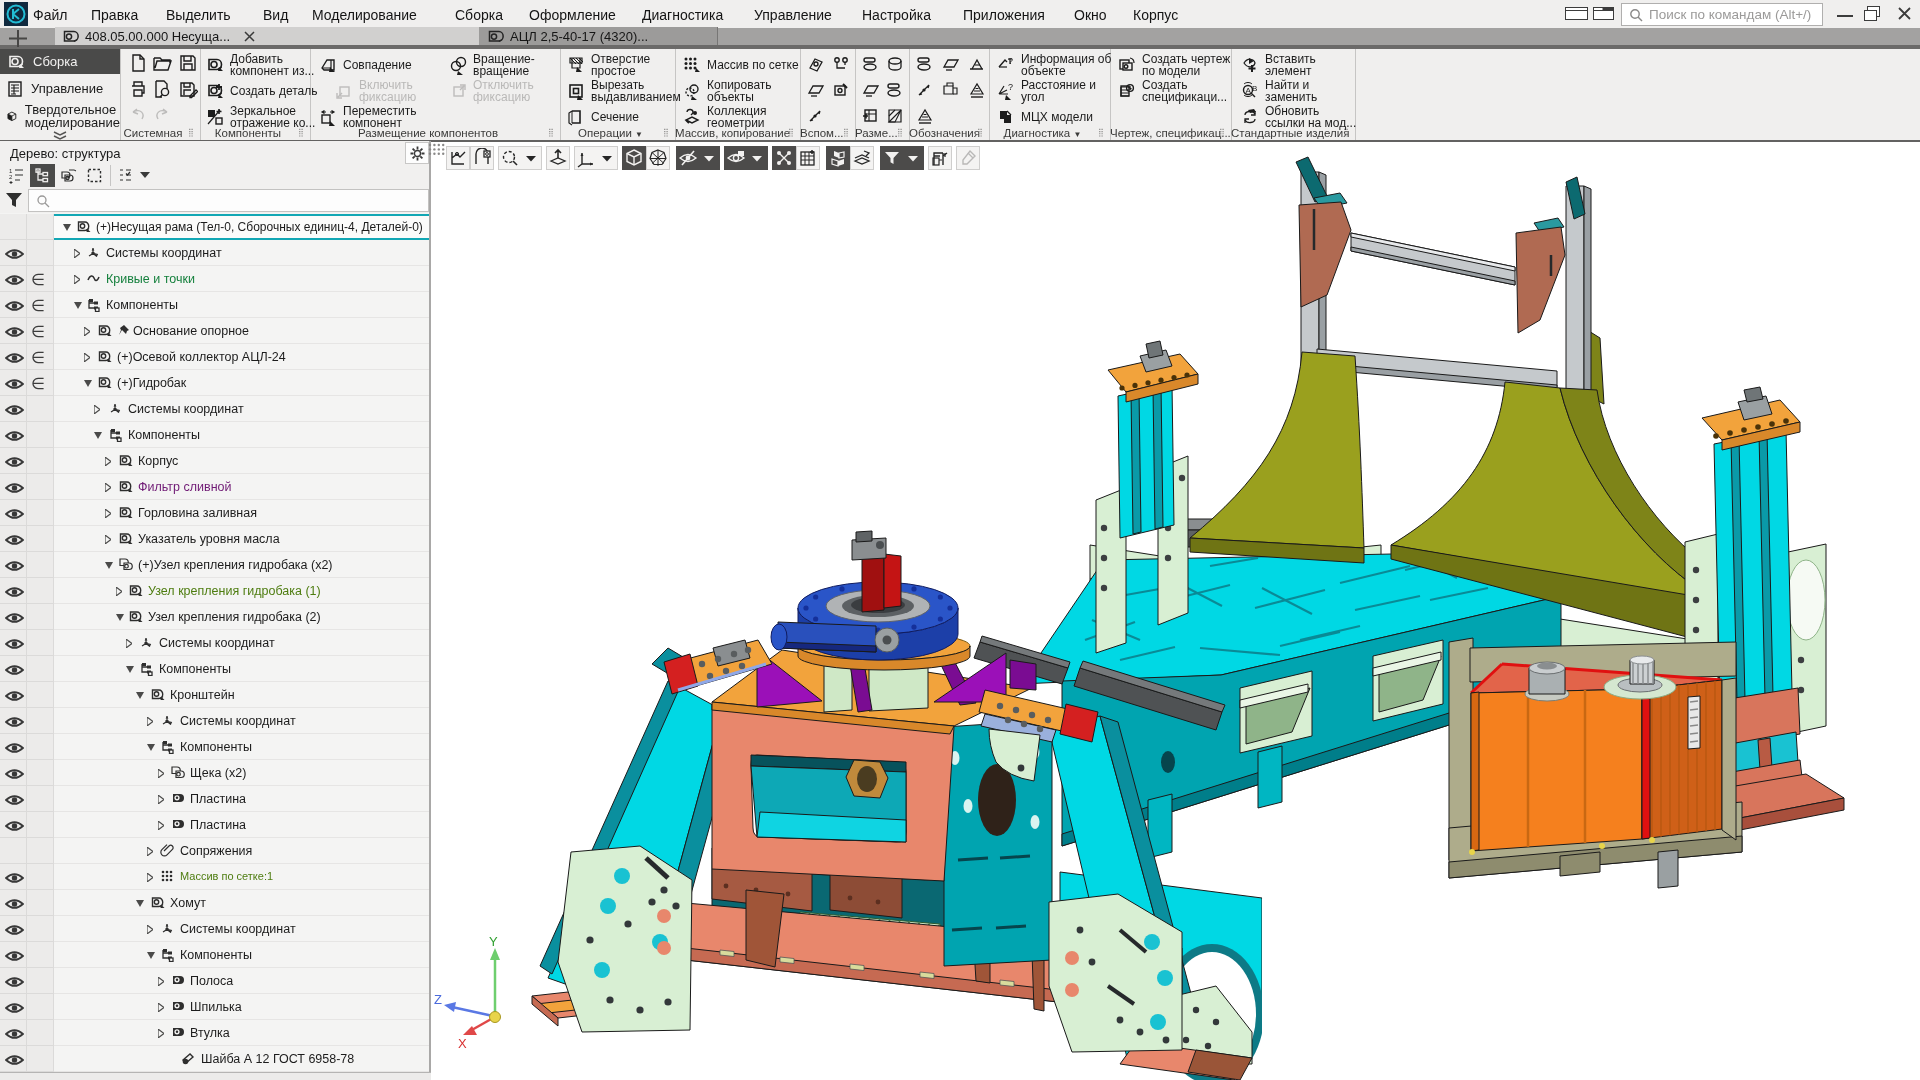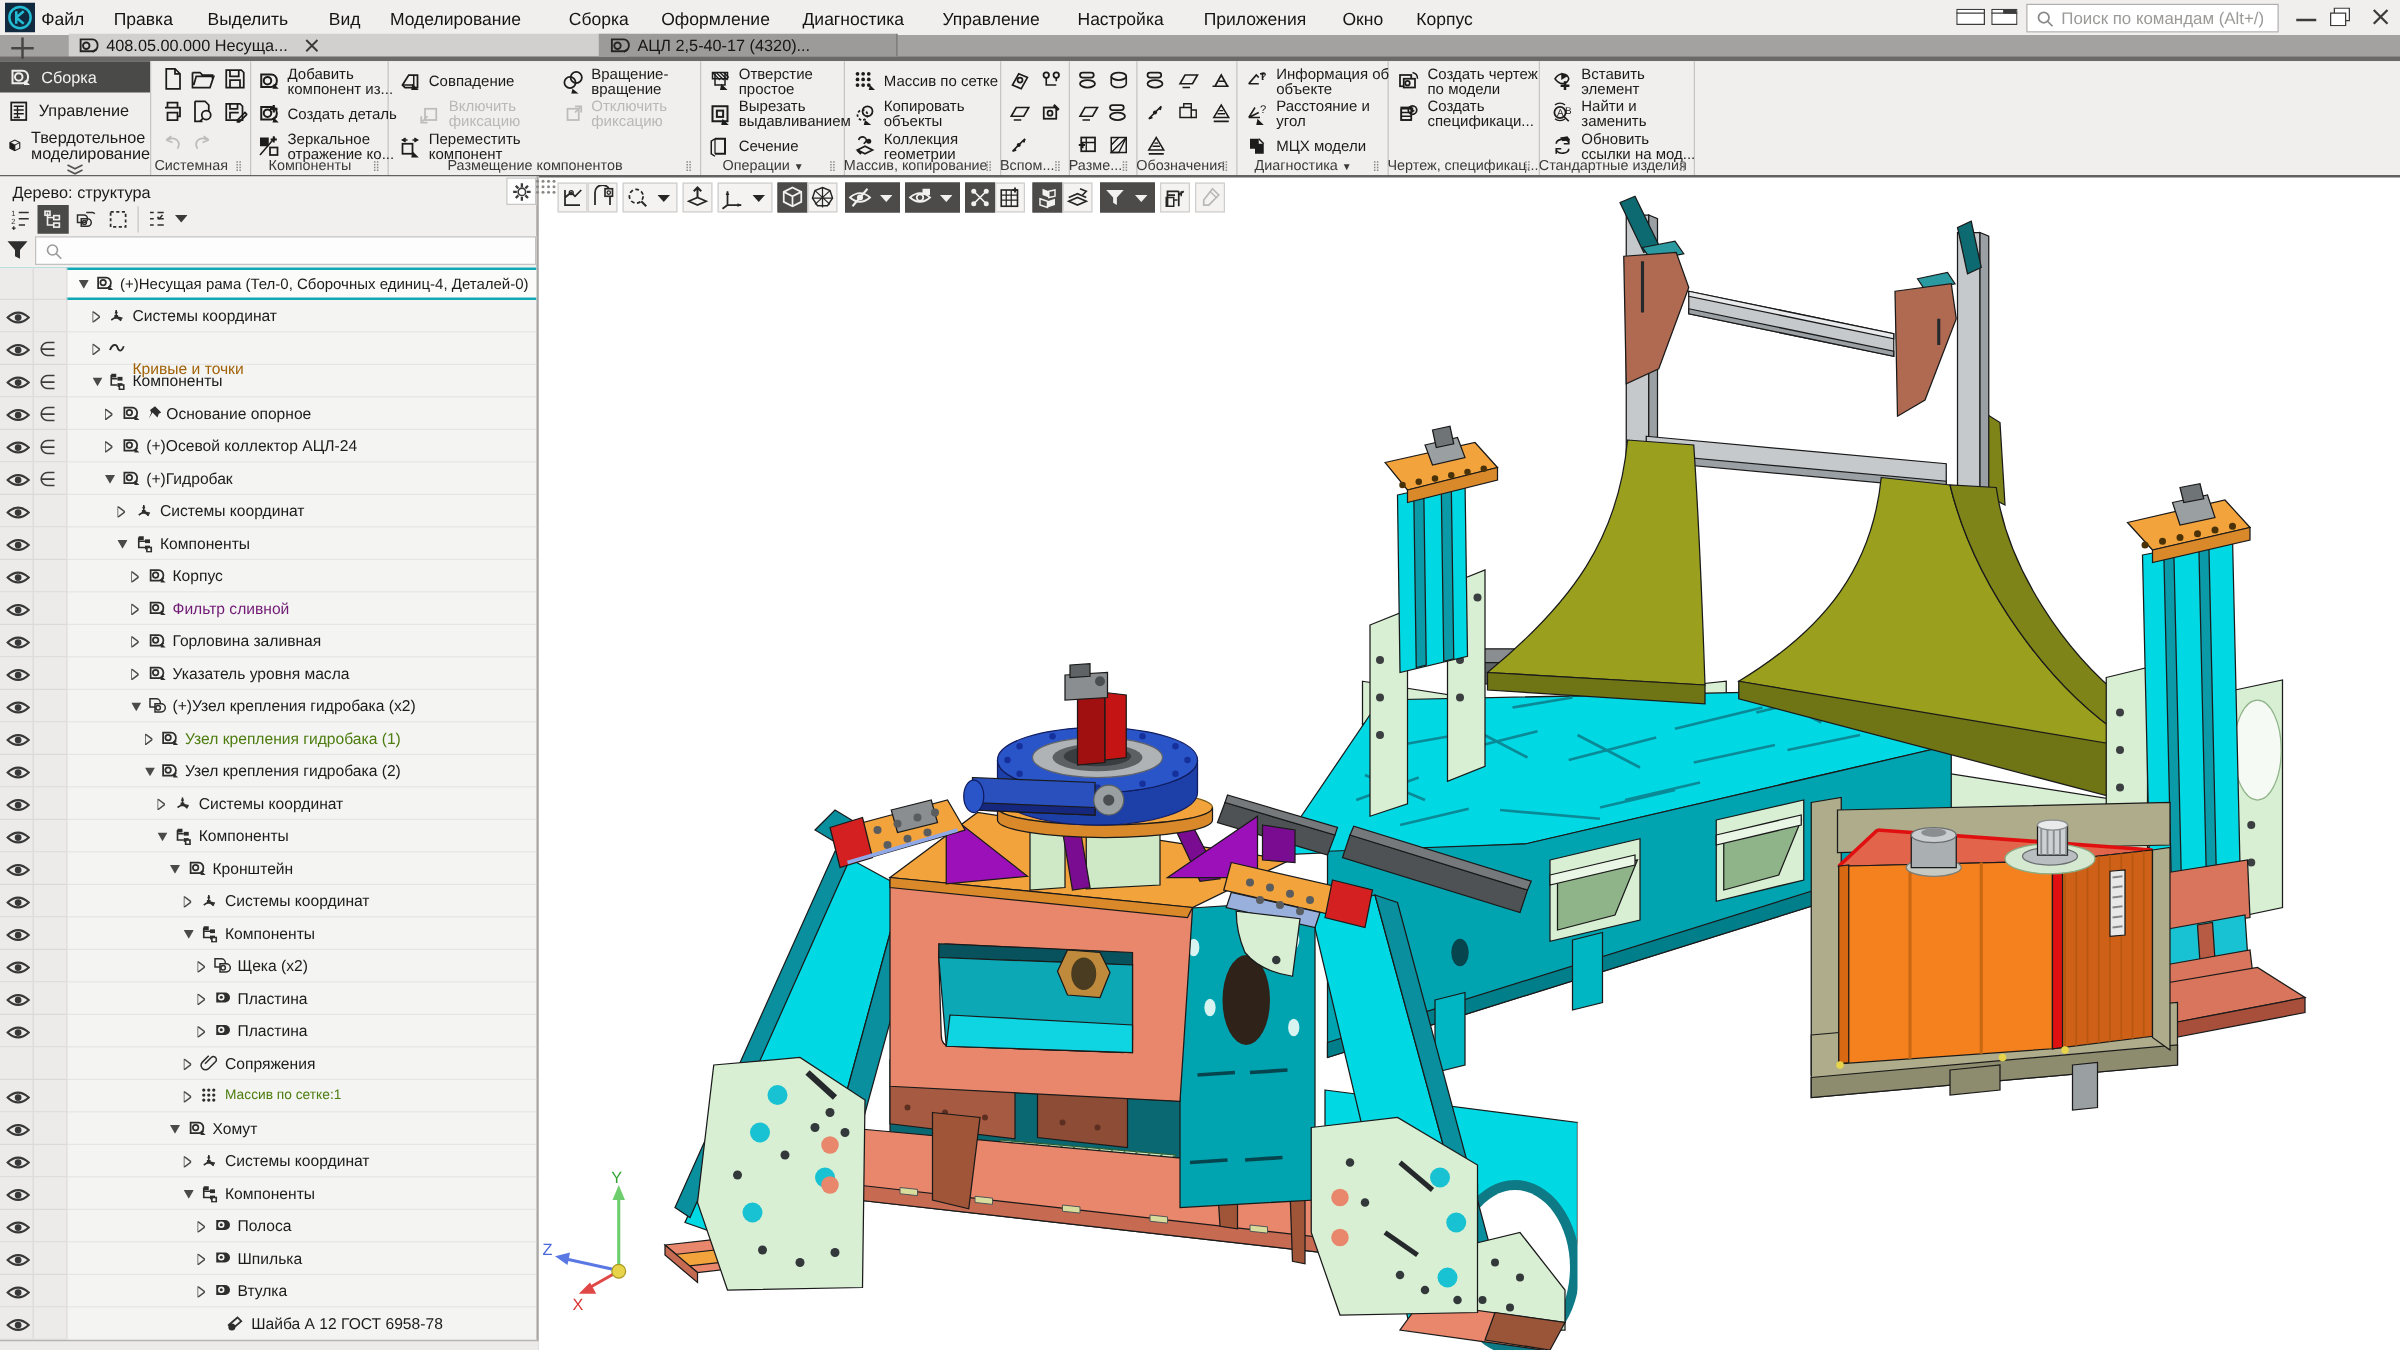--- a/index.html
+++ b/index.html
@@ -539,21 +539,21 @@
       <path d="M1 6Q9.5 -1.8 18 6Q9.5 13.8 1 6Z" fill="none" stroke="#383838" stroke-width="1.7"></path>
       <circle cx="9.5" cy="6" r="2.7" fill="#383838"></circle>
     </svg>
 <span class="a" style="left:31px;top:270px;font-size:16px;color:#3c3c3c">∈</span>
 <svg class="a" style="left:74px;top:275px" width="6" height="9">
       <path d="M0 0l6 4.5L0 9z" fill="none" stroke="#4a4a49" stroke-width="1.2"></path>
     </svg>
 <div class="a" style="left:86px;top:271px"><svg width="15" height="15" viewBox="0 0 15 15" fill="none" stroke="#2e2e2e" stroke-width="1.3">
         <path d="M2 9c2-5 5-5 6-2s3 4 5-1" stroke-width="1.5"></path>
       </svg></div>
-<span class="a" style="left:106px;top:288px;font-size:12.5px;color:#a16207;white-space:nowrap">Кривые и точки</span>
+<span class="a" style="left:106px;top:272px;font-size:12.5px;color:#15803d;white-space:nowrap">Кривые и точки</span>
 <div class="a" style="left:0;top:292px;width:429px;height:26px;border-bottom:1px solid #e6e5e4"></div>
 <div class="a" style="left:0;top:292px;width:53px;height:26px;background:#ecebea;border-bottom:1px solid #dbdad9"></div>
 <div class="a" style="left:26px;top:292px;width:1px;height:26px;background:#dbdad9"></div>
 <div class="a" style="left:53px;top:292px;width:1px;height:26px;background:#dbdad9"></div>
 <svg class="a" style="left:5px;top:300px" width="19" height="12" viewBox="0 0 19 12">
       <path d="M1 6Q9.5 -1.8 18 6Q9.5 13.8 1 6Z" fill="none" stroke="#383838" stroke-width="1.7"></path>
       <circle cx="9.5" cy="6" r="2.7" fill="#383838"></circle>
     </svg>
 <span class="a" style="left:31px;top:296px;font-size:16px;color:#3c3c3c">∈</span>
 <svg class="a" style="left:74px;top:302px" width="8" height="7">

